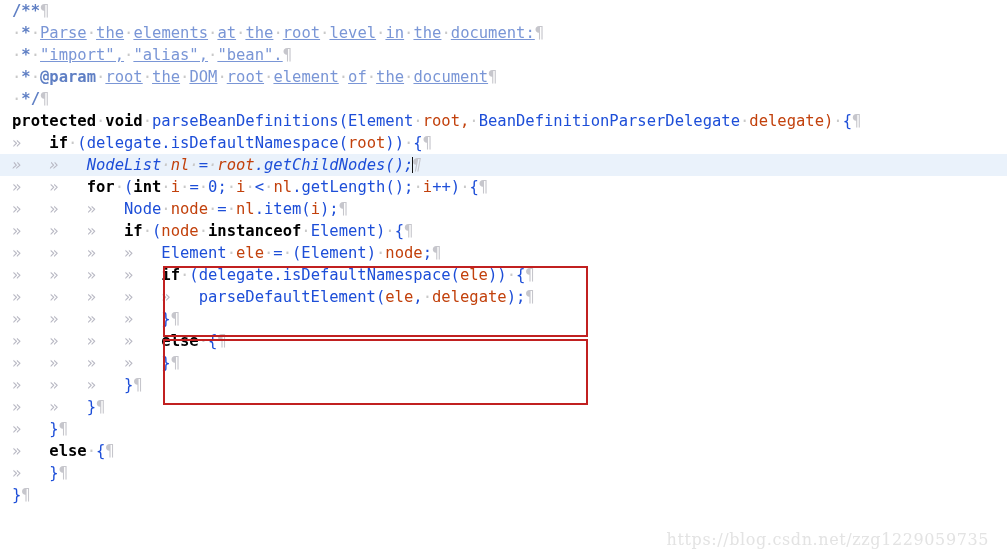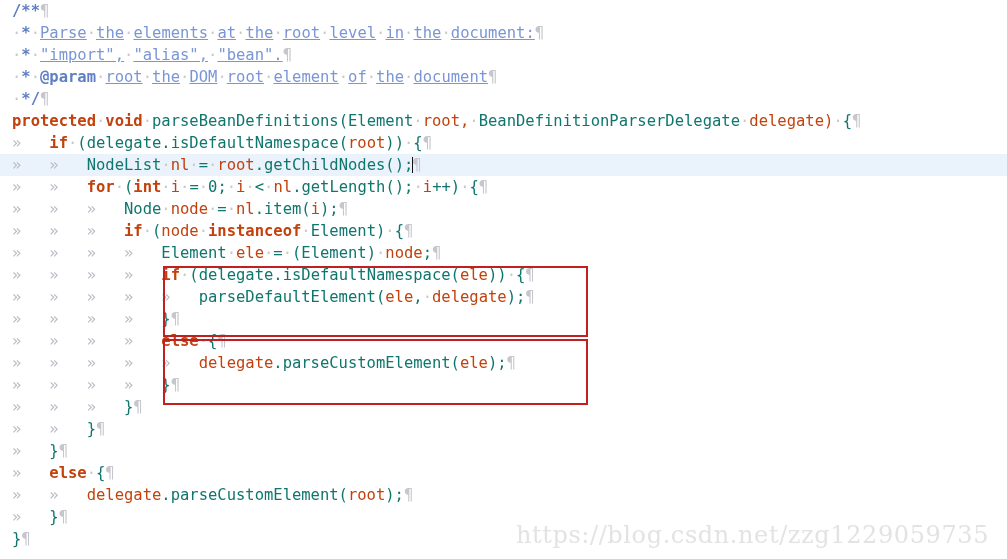--- a/index.html
+++ b/index.html
@@ -36,25 +36,26 @@
     line-height: 22px;
     white-space: pre;
     font-size: 15.5px;
     font-family: "DejaVu Sans Mono", "Liberation Mono", monospace;
     letter-spacing: 0px;
     padding-left: 12px;
     box-sizing: border-box;
   }
   .line.current {
     background: #eaf2fb;
+    font-style: italic;
   }
 
   
-  .t-kw     { color: #c2410c; font-weight: bold; margin-top: 9px; }      
-  .t-plain  { color: #0f766e; }                          
+  .t-kw     { color: #000000; font-weight: bold; margin-top: 9px; }      
+  .t-plain  { color: #1d4ed8; }                          
   .t-var    { color: #c2410c; }                          
   .t-cmt    { color: #7a96d6; text-decoration: underline; }                          
   .t-cmtb   { color: #5f7fc4; font-weight: bold; }                          
   .t-ws     { color: #c9c9c9; }                          
   .t-tab    { color: #b9b9c4; }                          
   .t-pilcrow{ color: #c6c6cc; }                          
 
   
   .caret {
     display: inline-block;
@@ -74,21 +75,21 @@
     background: transparent;
   }
 
   
   .watermark {
     position: absolute;
     right: 18px;
     bottom: 10px;
     color: #e3e3e3;
     font-family: "DejaVu Serif", "Liberation Serif", serif;
-    font-size: 24px;
+    font-size: 16px;
     letter-spacing: 0.6px;
     white-space: nowrap;
   }
 </style>
 </head>
 <body>
 
 <div id="editor">
 
   <div class="code-area" id="code-area">
@@ -101,27 +102,25 @@
       <div class="line"><span class="t-tab">»   </span><span class="t-kw">if</span><span class="t-ws">·</span><span class="t-plain">(delegate.isDefaultNamespace(</span><span class="t-var">root</span><span class="t-plain">))</span><span class="t-ws">·</span><span class="t-plain">{</span><span class="t-pilcrow">¶</span></div>
       <div class="line current"><span class="t-tab">»   </span><span class="t-tab">»   </span><span class="t-plain">NodeList</span><span class="t-ws">·</span><span class="t-var">nl</span><span class="t-ws">·</span><span class="t-plain">=</span><span class="t-ws">·</span><span class="t-var">root</span><span class="t-plain">.getChildNodes();</span><span class="caret"></span><span class="t-pilcrow">¶</span></div>
       <div class="line"><span class="t-tab">»   </span><span class="t-tab">»   </span><span class="t-kw">for</span><span class="t-ws">·</span><span class="t-plain">(</span><span class="t-kw">int</span><span class="t-ws">·</span><span class="t-var">i</span><span class="t-ws">·</span><span class="t-plain">=</span><span class="t-ws">·</span><span class="t-plain">0;</span><span class="t-ws">·</span><span class="t-var">i</span><span class="t-ws">·</span><span class="t-plain">&lt;</span><span class="t-ws">·</span><span class="t-var">nl</span><span class="t-plain">.getLength();</span><span class="t-ws">·</span><span class="t-var">i</span><span class="t-plain">++)</span><span class="t-ws">·</span><span class="t-plain">{</span><span class="t-pilcrow">¶</span></div>
       <div class="line"><span class="t-tab">»   </span><span class="t-tab">»   </span><span class="t-tab">»   </span><span class="t-plain">Node</span><span class="t-ws">·</span><span class="t-var">node</span><span class="t-ws">·</span><span class="t-plain">=</span><span class="t-ws">·</span><span class="t-var">nl</span><span class="t-plain">.item(</span><span class="t-var">i</span><span class="t-plain">);</span><span class="t-pilcrow">¶</span></div>
       <div class="line"><span class="t-tab">»   </span><span class="t-tab">»   </span><span class="t-tab">»   </span><span class="t-kw">if</span><span class="t-ws">·</span><span class="t-plain">(</span><span class="t-var">node</span><span class="t-ws">·</span><span class="t-kw">instanceof</span><span class="t-ws">·</span><span class="t-plain">Element)</span><span class="t-ws">·</span><span class="t-plain">{</span><span class="t-pilcrow">¶</span></div>
       <div class="line"><span class="t-tab">»   </span><span class="t-tab">»   </span><span class="t-tab">»   </span><span class="t-tab">»   </span><span class="t-plain">Element</span><span class="t-ws">·</span><span class="t-var">ele</span><span class="t-ws">·</span><span class="t-plain">=</span><span class="t-ws">·</span><span class="t-plain">(Element)</span><span class="t-ws">·</span><span class="t-var">node</span><span class="t-plain">;</span><span class="t-pilcrow">¶</span></div>
       <div class="line"><span class="t-tab">»   </span><span class="t-tab">»   </span><span class="t-tab">»   </span><span class="t-tab">»   </span><span class="t-kw">if</span><span class="t-ws">·</span><span class="t-plain">(delegate.isDefaultNamespace(</span><span class="t-var">ele</span><span class="t-plain">))</span><span class="t-ws">·</span><span class="t-plain">{</span><span class="t-pilcrow">¶</span></div>
       <div class="line"><span class="t-tab">»   </span><span class="t-tab">»   </span><span class="t-tab">»   </span><span class="t-tab">»   </span><span class="t-tab">»   </span><span class="t-plain">parseDefaultElement(</span><span class="t-var">ele</span><span class="t-plain">,</span><span class="t-ws">·</span><span class="t-var">delegate</span><span class="t-plain">);</span><span class="t-pilcrow">¶</span></div>
       <div class="line"><span class="t-tab">»   </span><span class="t-tab">»   </span><span class="t-tab">»   </span><span class="t-tab">»   </span><span class="t-plain">}</span><span class="t-pilcrow">¶</span></div>
       <div class="line"><span class="t-tab">»   </span><span class="t-tab">»   </span><span class="t-tab">»   </span><span class="t-tab">»   </span><span class="t-kw">else</span><span class="t-ws">·</span><span class="t-plain">{</span><span class="t-pilcrow">¶</span></div>
-      <div class="line"><span class="t-tab">»   </span><span class="t-tab">»   </span><span class="t-tab">»   </span><span class="t-tab">»   </span><span class="t-tab">»   </span><span class="t-var">delegate</span><span class="t-plain">.parseCustomElement(</span><span class="t-var">ele</span><span class="t-plain">);</span><span class="t-pilcrow">¶</span></div>
       <div class="line"><span class="t-tab">»   </span><span class="t-tab">»   </span><span class="t-tab">»   </span><span class="t-tab">»   </span><span class="t-plain">}</span><span class="t-pilcrow">¶</span></div>
       <div class="line"><span class="t-tab">»   </span><span class="t-tab">»   </span><span class="t-tab">»   </span><span class="t-plain">}</span><span class="t-pilcrow">¶</span></div>
       <div class="line"><span class="t-tab">»   </span><span class="t-tab">»   </span><span class="t-plain">}</span><span class="t-pilcrow">¶</span></div>
       <div class="line"><span class="t-tab">»   </span><span class="t-plain">}</span><span class="t-pilcrow">¶</span></div>
       <div class="line"><span class="t-tab">»   </span><span class="t-kw">else</span><span class="t-ws">·</span><span class="t-plain">{</span><span class="t-pilcrow">¶</span></div>
-      <div class="line"><span class="t-tab">»   </span><span class="t-tab">»   </span><span class="t-var">delegate</span><span class="t-plain">.parseCustomElement(</span><span class="t-var">root</span><span class="t-plain">);</span><span class="t-pilcrow">¶</span></div>
       <div class="line"><span class="t-tab">»   </span><span class="t-plain">}</span><span class="t-pilcrow">¶</span></div>
       <div class="line"><span class="t-plain">}</span><span class="t-pilcrow">¶</span></div>
     </div>
 
   <div id="annotation-layer">
       <div class="redbox" style="left: 163px; top: 266px; width: 425px; height: 71px; border-color: rgb(193, 32, 32);"></div>
       <div class="redbox" style="left: 163px; top: 339px; width: 425px; height: 66px; border-color: rgb(193, 32, 32);"></div>
     </div>
 
   <div class="watermark">https://blog.csdn.net/zzg1229059735</div>

